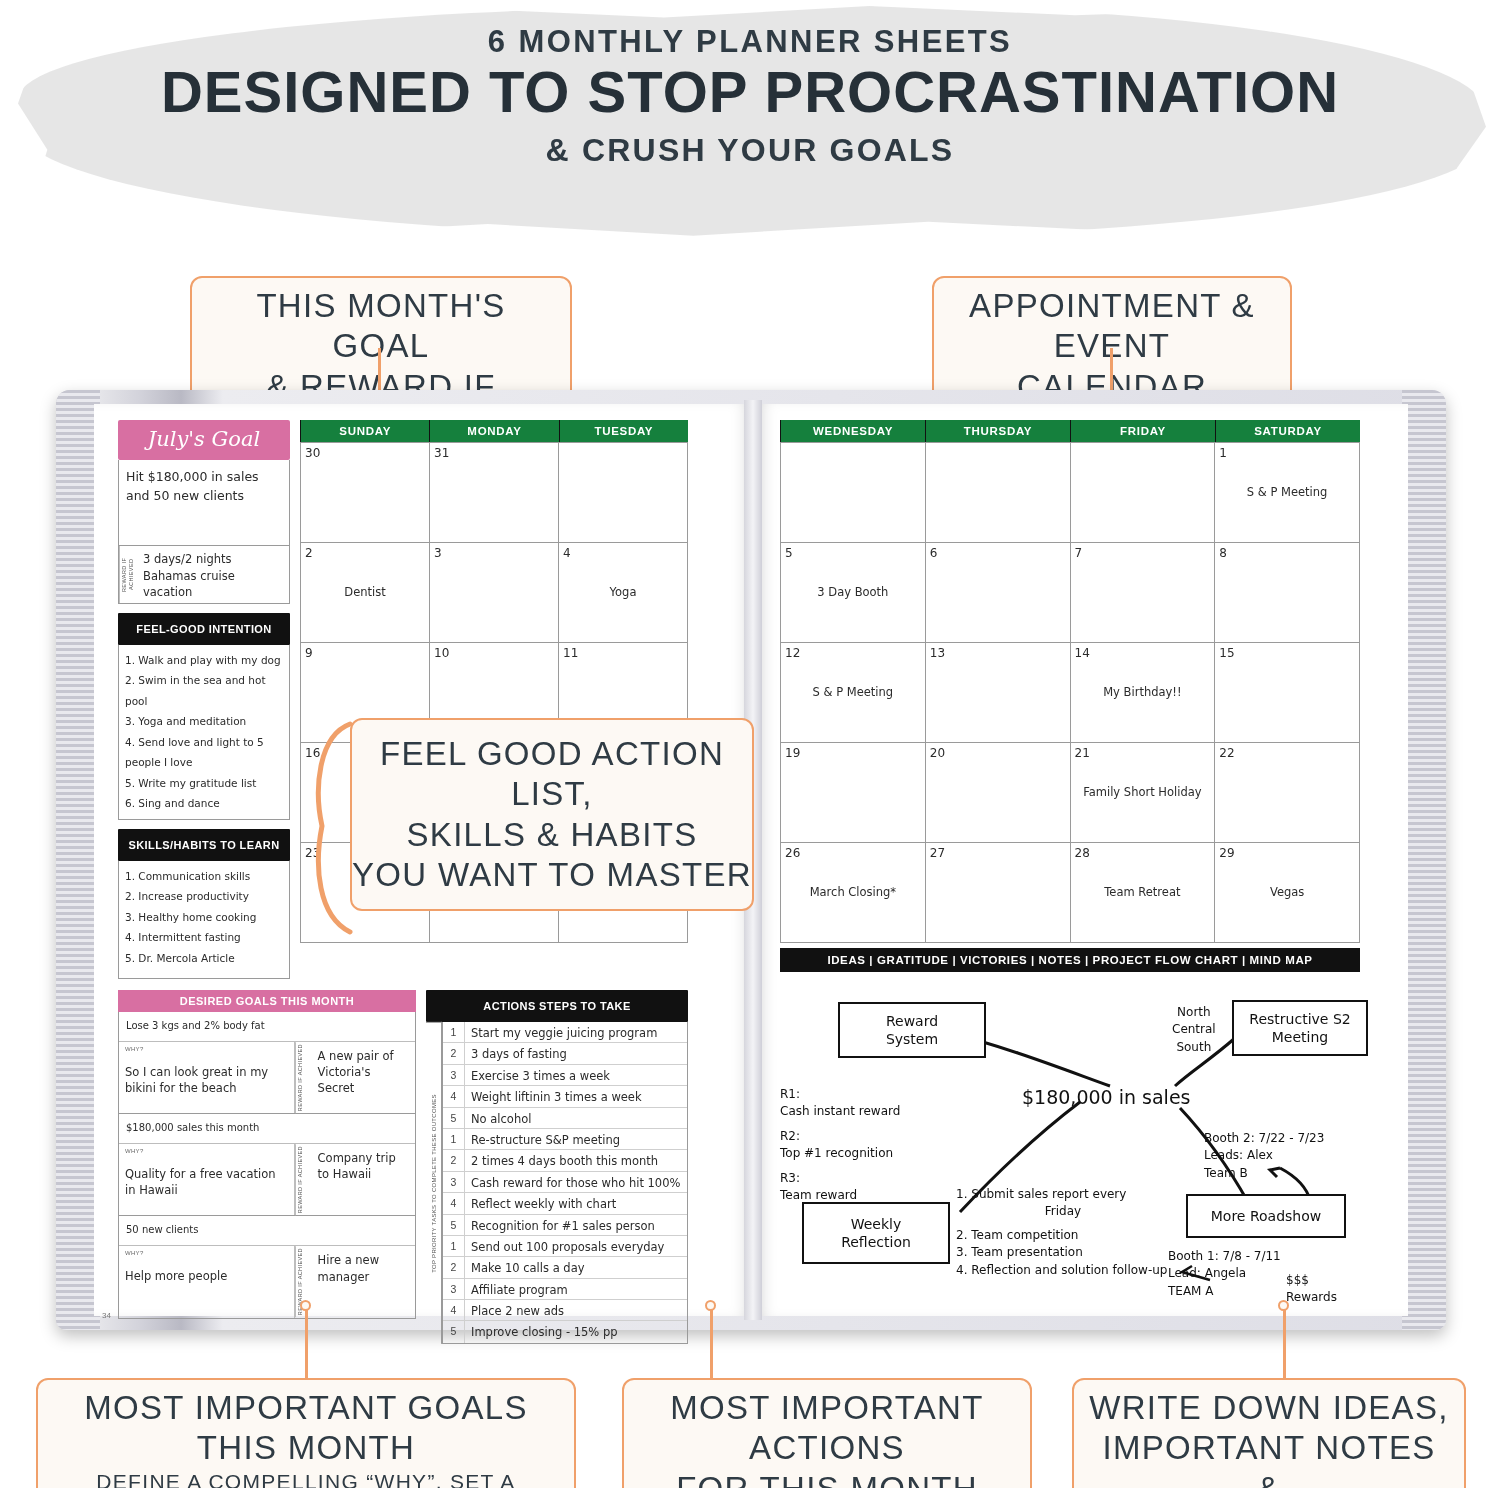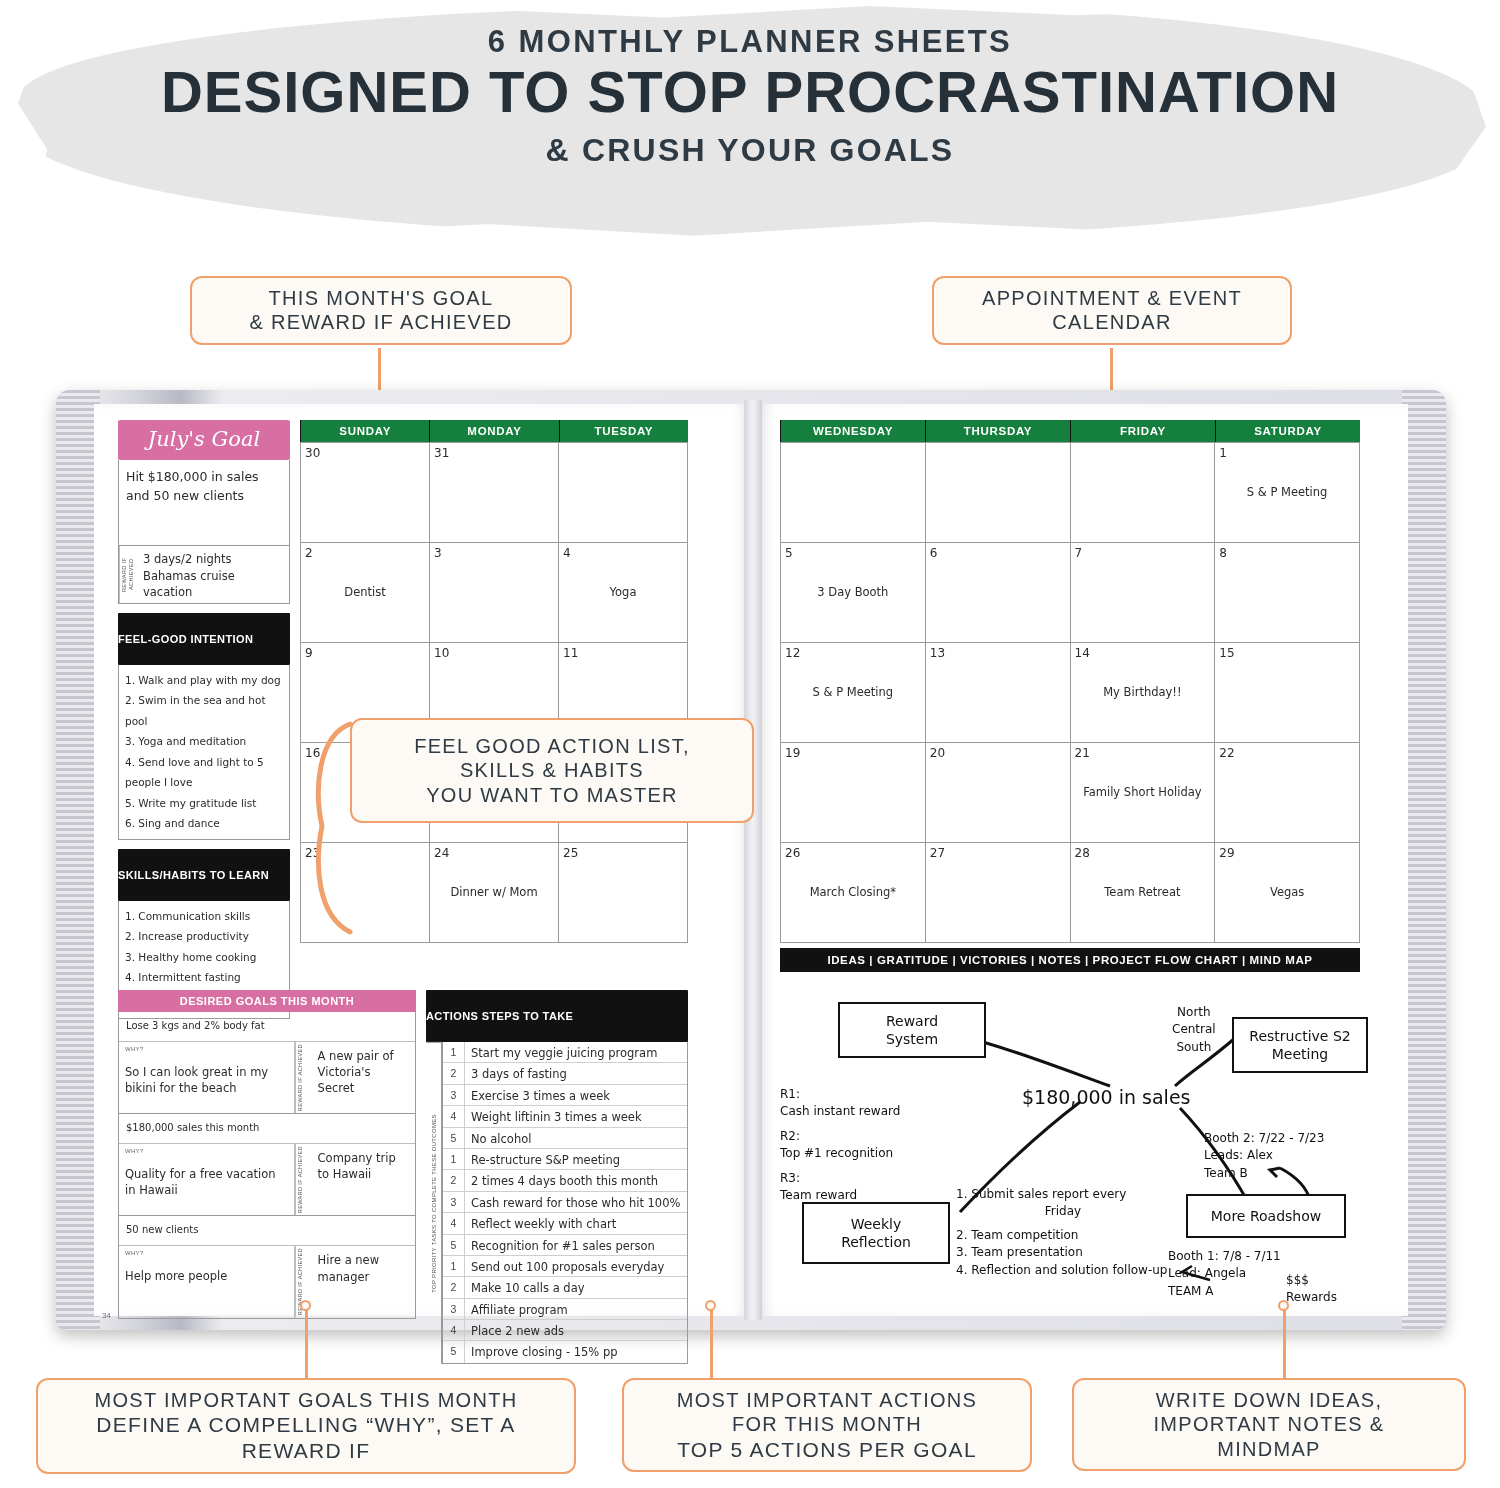--- a/index.html
+++ b/index.html
@@ -46,21 +46,21 @@
     position:absolute;
     background:#fdf9f4;
     border:2.5px solid #f0a06a;
     border-radius:12px;
     color:#2f3b44;
     text-align:center;
     letter-spacing:1.3px;
     padding:8px 14px;
     line-height:1.22;
   }
-  .callout .big { font-size:20px; }
+  .callout .big { font-size:33px; }
   .callout .small { font-size:21px; }
   .leader {
     position:absolute; background:#f0a06a;
   }
   .leader-dot {
     position:absolute; width:11px; height:11px; border-radius:50%;
     background:#fdf9f4; border:2.5px solid #f0a06a;
   }
 
   
@@ -112,21 +112,21 @@
   }
   .vtag {
     writing-mode:vertical-rl; transform:rotate(180deg);
     font-size:5.5px; letter-spacing:.4px; color:#555;
     border-right:1px solid #bdbdbd; padding:2px 1px; text-align:center;
     line-height:1.35; width:18px; flex:none;
   }
   .reward-text { font-size:11.5px; line-height:1.45; padding:5px 6px; color:#2b2b2b; }
   .blk-head {
     background:#111; color:#fff; font-size:11px; font-weight:bold;
-    letter-spacing:.4px; text-align:left; padding:20px 0; margin-top:9px;
+    letter-spacing:.4px; text-align:center; padding:10px 0; margin-top:9px;
     border-radius:1px;
   }
   .list-box { border:1px solid #9a9a9a; border-top:none; padding:5px 6px; }
   .list-box div { font-size:10.5px; line-height:1.95; color:#2b2b2b; }
   .sk-box { min-height:118px; }
   .fg-box { min-height:126px; }
 
   
   .cal-l { position:absolute; left:182px; top:0; width:388px; }
   .cal-head { display:flex; background:#15803d; }
@@ -585,21 +585,21 @@
         <div>System</div>
       </div>
     </div>
 
     <div class="mtxt" style="left:392px; top:14px; text-align:center;">
       <div>North</div>
       <div>Central</div>
       <div>South</div>
     </div>
 
-    <div class="mbox" style="left:452px; top:10px; width:136px; height:56px;margin-top:17px;">
+    <div class="mbox" style="left:452px; top:10px; width:136px; height:56px;">
       <div>
         <div>Restructive S2</div>
         <div>Meeting</div>
       </div>
     </div>
 
     <div class="mbig" style="left:242px; top:96px;">$180,000 in sales</div>
 
     <div class="mtxt" style="left:0px; top:96px;">
       <div>R1:</div>

